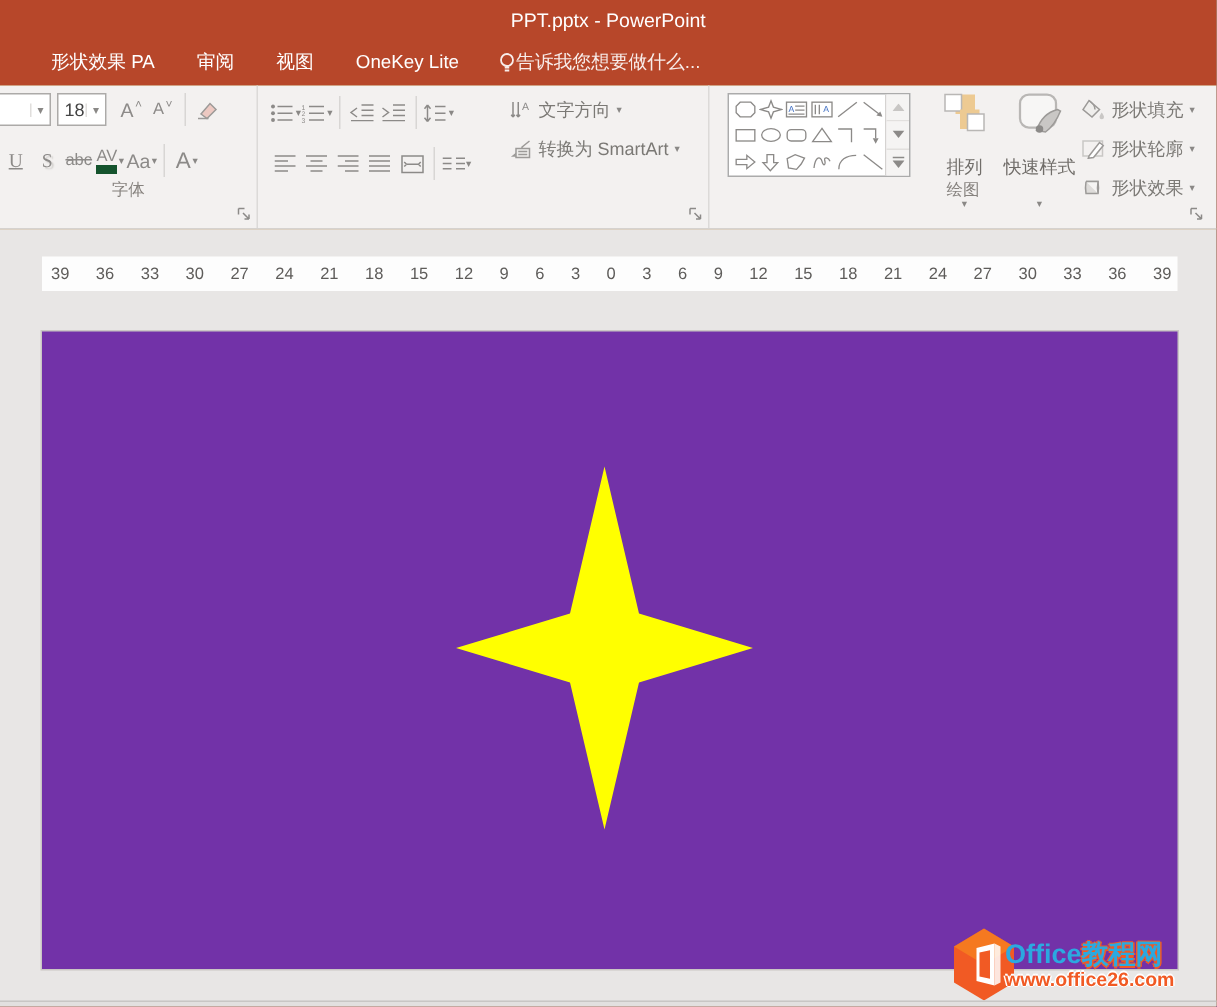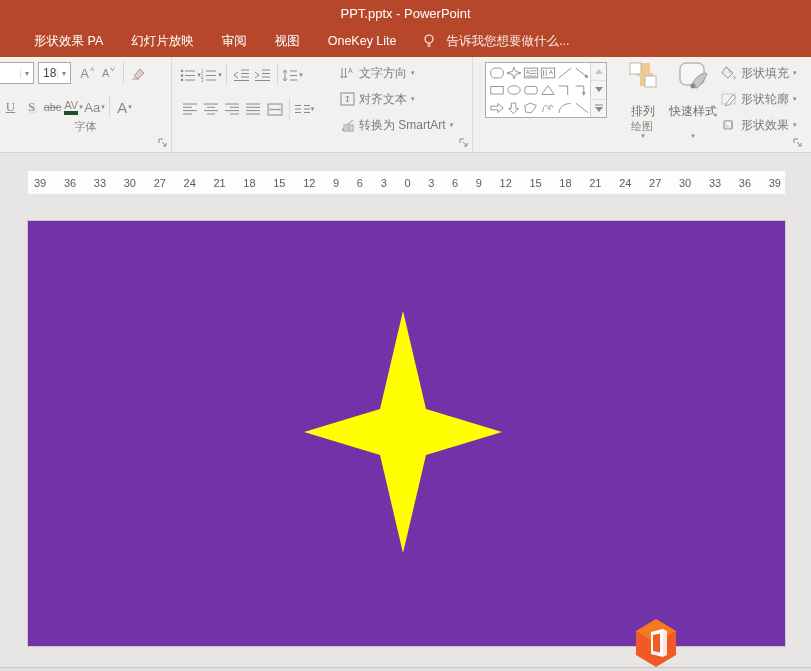--- a/index.html
+++ b/index.html
@@ -5,21 +5,21 @@
   * { margin:0; padding:0; box-sizing:border-box; }
   html,body { width:811px; height:671px; font-family:"Liberation Sans","DejaVu Sans",sans-serif; }
   .screen { position:relative; width:811px; height:671px; overflow:hidden; background:#a16207; }
 
   
   .titlebar { position:absolute; left:0; top:0; width:811px; height:26px; background:#B7472A;
               color:#fff; font-size:13px; display:flex; align-items:center; justify-content:center; }
   .tabbar { position:absolute; left:0; top:26px; width:811px; height:31px; background:#B7472A;
             display:flex; align-items:center; padding-left:20px; }
   .tab { color:#fff; font-size:12.5px; padding:0 14px; height:31px; line-height:31px; cursor:default; white-space:nowrap; }
-  .tellme { display:flex; align-items:center; gap:12px; color:rgba(255,255,255,0.9); font-size:12.5px; margin-left:12px; }
+  .tellme { display:flex; align-items:flex-end; gap:0; color:rgba(255,255,255,0.9); font-size:12.5px; margin-left:12px; }
 
   
   .ribbon { position:absolute; left:0; top:57px; width:811px; height:96px; background:#F3F1F0;
             border-bottom:1px solid #D5D2CF; }
   .group { position:absolute; top:0; height:95px; border-right:1px solid #DCDAD8; }
   .group-label { position:absolute; bottom:18px; left:0; width:100%; text-align:center;
                  font-size:11px; color:#87837F; }
   .launcher { position:absolute; right:3px; bottom:4px; width:10px; height:10px; }
   .g-font { left:0; width:172px; }
   .g-para { left:172px; width:301px; }
@@ -68,21 +68,20 @@
 
 <div class="screen">
 
   <div class="titlebar" style="background: rgb(183, 71, 42);">
     <span>PPT.pptx - PowerPoint</span>
   </div>
 
   <div class="tabbar" style="background: rgb(183, 71, 42);">
     <div style="display:flex;">
         <div class="tab">形状效果 PA</div>
-        <div class="tab">幻灯片放映</div>
         <div class="tab">审阅</div>
         <div class="tab">视图</div>
         <div class="tab">OneKey Lite</div>
       </div>
     <div class="tellme">
       <svg width="12" height="15" viewBox="0 0 12 15">
         <circle cx="6" cy="5" r="4" fill="none" stroke="rgba(255,255,255,0.9)" stroke-width="1.2"></circle>
         <line x1="4.5" y1="10" x2="7.5" y2="10" stroke="rgba(255,255,255,0.9)" stroke-width="1.2"></line>
         <line x1="4.5" y1="12" x2="7.5" y2="12" stroke="rgba(255,255,255,0.9)" stroke-width="1.2"></line>
       </svg>
@@ -115,21 +114,21 @@
             <path d="M3 10 L9 3 L13 7 L7 13 Z" fill="#EDC9C2" stroke="#9C9A98"></path>
             <line x1="1" y1="13" x2="8" y2="13" stroke="#9C9A98"></line>
           </svg>
         </div>
       </div>
       <div class="rowflex" style="left:0; top:38px;">
         <div class="ibtn glyph-u">U</div>
         <div class="ibtn glyph-s">S</div>
         <div class="ibtn glyph-abc">abc</div>
         <div class="ibtn">
-          <span style="font-size:11px; border-bottom:4px solid #14532d;">AV</span>
+          <span style="font-size:11px; border-bottom:6px solid #14532d;">AV</span>
             <span class="dd">▾</span>
         </div>
         <div class="ibtn">
           <span>Aa</span>
             <span class="dd">▾</span>
         </div>
         <div class="vdiv"></div>
         <div class="ibtn" style="font-size:15px;">
           <span>A</span>
             <span class="dd">▾</span>
@@ -248,28 +247,20 @@
             <span class="dd">▾</span>
         </div>
       </div>
       <div style="position:absolute; left:168px; top:3px;">
         <div class="stack-item">
           <svg width="15" height="14" viewBox="0 0 15 14">
             <path d="M2 2 V12 M2 12 L0.8 10.5 M2 12 L3.2 10.5 M5.5 2 V12 M5.5 12 L4.3 10.5 M5.5 12 L6.7 10.5" fill="none" stroke="#8C8A88"></path>
             <text x="8" y="7" font-size="7" fill="#8C8A88">A</text>
           </svg>
           <span>文字方向</span>
-            <span class="dd">▾</span>
-        </div>
-        <div class="stack-item">
-          <svg width="15" height="14" viewBox="0 0 15 14">
-            <rect x="1" y="1" width="13" height="12" fill="none" stroke="#8C8A88"></rect>
-            <path d="M7.5 4 L6 5.5 M7.5 4 L9 5.5 M7.5 10 L6 8.5 M7.5 10 L9 8.5 M7.5 4 V10" fill="none" stroke="#8C8A88"></path>
-          </svg>
-          <span>对齐文本</span>
             <span class="dd">▾</span>
         </div>
         <div class="stack-item">
           <svg width="15" height="14" viewBox="0 0 15 14">
             <path d="M13 2 L8 6 V12 H2 L7 8" fill="#D8D6D4" stroke="#9C9A98"></path>
             <rect x="4" y="7" width="9" height="6" fill="#EFEEEC" stroke="#9C9A98"></rect>
             <line x1="5.5" y1="9" x2="11.5" y2="9" stroke="#9C9A98"></line>
               <line x1="5.5" y1="11" x2="11.5" y2="11" stroke="#9C9A98"></line>
           </svg>
           <span>转换为 SmartArt</span>
@@ -496,17 +487,23 @@
     </div>
 
     <div class="watermark">
       <svg width="44" height="50" viewBox="0 0 44 50" style="flex:0 0 auto;">
         <polygon points="22,1 42,13 42,37 22,49 2,37 2,13" fill="#F15A24"></polygon>
         <polygon points="22,1 42,13 22,25 2,13" fill="#F7931E" opacity="0.55"></polygon>
         <path d="M17 14 L29 11 V39 L17 36 Z" fill="#fff"></path>
         <path d="M19 17 L26 15.5 V34.5 L19 33 Z" fill="#F15A24"></path>
         <path d="M29 11 L33 13 V37 L29 39 Z" fill="#fff" opacity="0.85"></path>
       </svg>
+      <div class="wm-text">
+        <div class="wm-title">
+          <span>Office</span><span class="cn">教程网</span>
+        </div>
+        <div class="wm-url">www.office26.com</div>
+      </div>
     </div>
 
     <div class="bottom-strip"></div>
   </div>
 </div>
 
 </body></html>

